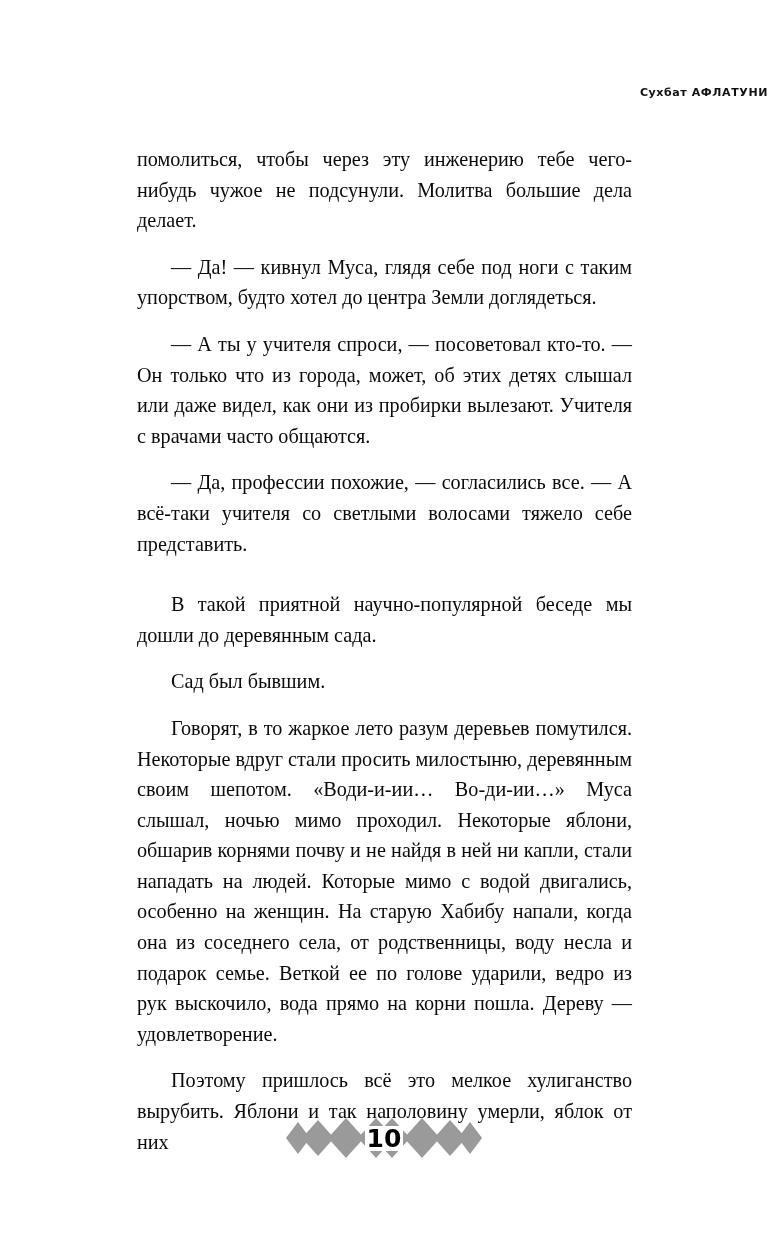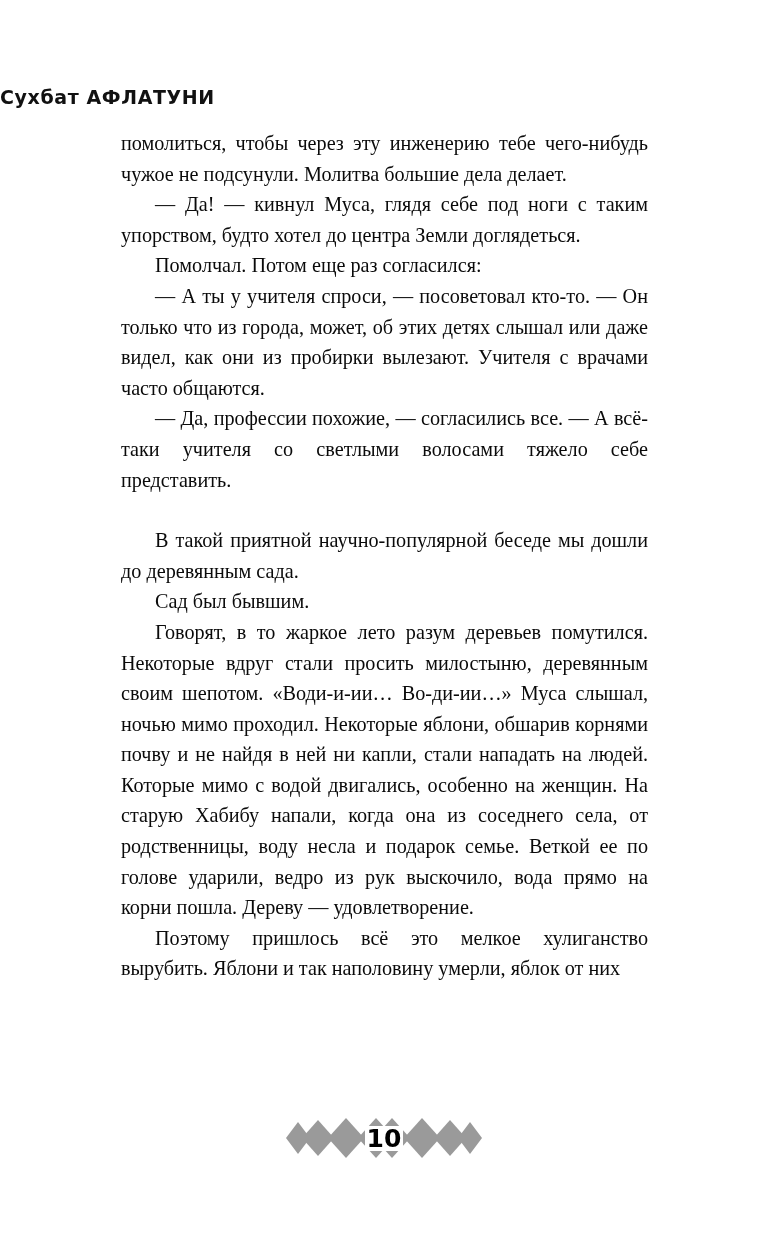--- a/index.html
+++ b/index.html
@@ -21,40 +21,40 @@
     top: 0;
     width: 768px;
     height: 1240px;
     background: #ffffff;
   }
   .running-head {
     position: absolute;
     left: 0;
     top: 86px;
     width: 768px;
-    text-align: left;
+    text-align: right;
     font-family: "DejaVu Sans", sans-serif;
     font-weight: bold;
-    font-size: 19px;
+    font-size: 11px;
     letter-spacing: 0.6px;
     color: #111;
   }
   .body-text {
     position: absolute;
     left: 121px;
     top: 128px;
     width: 527px;
     font-size: 20.2px;
     line-height: 30.6px;
     text-align: justify;
     text-justify: inter-word;
     color: #0a0a0a;
   }
   .body-text p {
-    margin: 0;
+    margin: 16px;
     text-indent: 0;
   }
   .body-text p.ind {
     text-indent: 34px;
   }
   .body-text p.gap {
     margin-top: 30px;
   }
   .footer {
     position: absolute;
@@ -94,21 +94,20 @@
 </head>
 <body>
 
 <div class="page">
 
   <div class="running-head">Сухбат АФЛАТУНИ</div>
 
   <div class="body-text">
       <p class="">помолиться, чтобы через эту инженерию тебе чего-нибудь чужое не подсунули. Молитва большие дела делает.</p>
       <p class="ind ">— Да! — кивнул Муса, глядя себе под ноги с таким упорством, будто хотел до центра Земли доглядеться.</p>
-      <p class="ind ">Помолчал. Потом еще раз согласился:</p>
       <p class="ind ">— А ты у учителя спроси, — посоветовал кто-то. — Он только что из города, может, об этих детях слышал или даже видел, как они из пробирки вылезают. Учителя с врачами часто общаются.</p>
       <p class="ind ">— Да, профессии похожие, — согласились все. — А всё-таки учителя со светлыми волосами тяжело себе представить.</p>
       <p class="ind gap">В такой приятной научно-популярной беседе мы дошли до деревянным сада.</p>
       <p class="ind ">Сад был бывшим.</p>
       <p class="ind ">Говорят, в то жаркое лето разум деревьев помутился. Некоторые вдруг стали просить милостыню, деревянным своим шепотом. «Води-и-ии… Во-ди-ии…» Муса слышал, ночью мимо проходил. Некоторые яблони, обшарив корнями почву и не найдя в ней ни капли, стали нападать на людей. Которые мимо с водой двигались, особенно на женщин. На старую Хабибу напали, когда она из соседнего села, от родственницы, воду несла и подарок семье. Веткой ее по голове ударили, ведро из рук выскочило, вода прямо на корни пошла. Дереву — удовлетворение.</p>
       <p class="ind ">Поэтому пришлось всё это  мелкое хулиганство вырубить. Яблони и так наполовину умерли, яблок от них</p>
     </div>
 
   <div class="footer">
     <div class="ornament">

